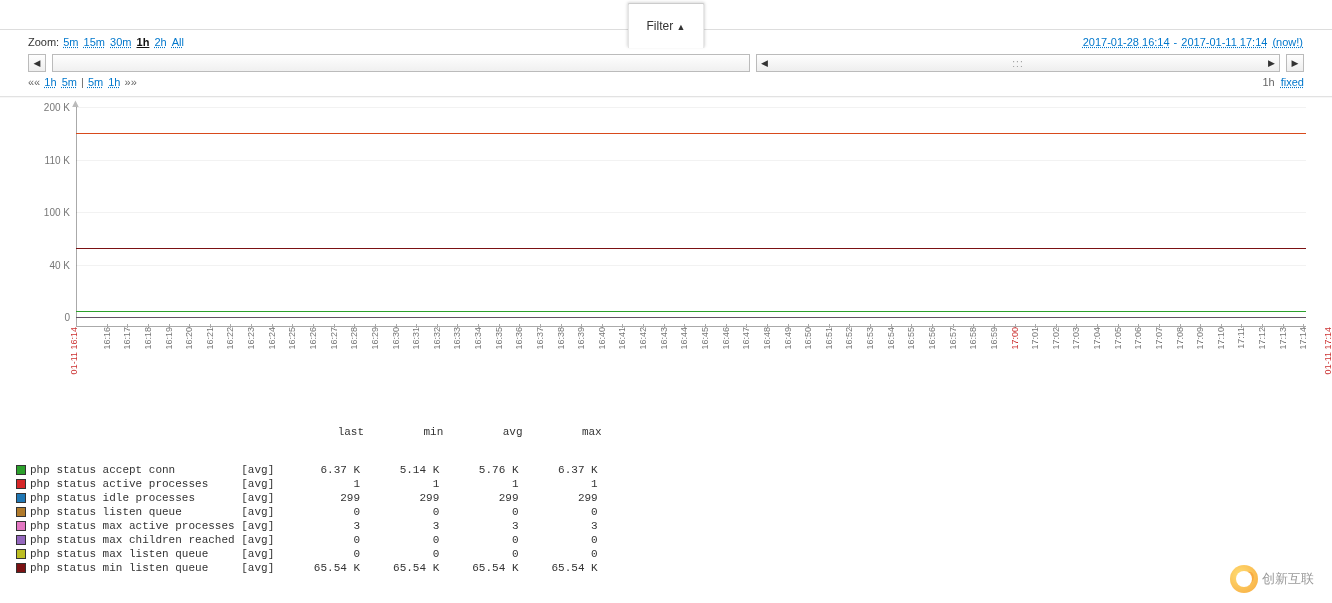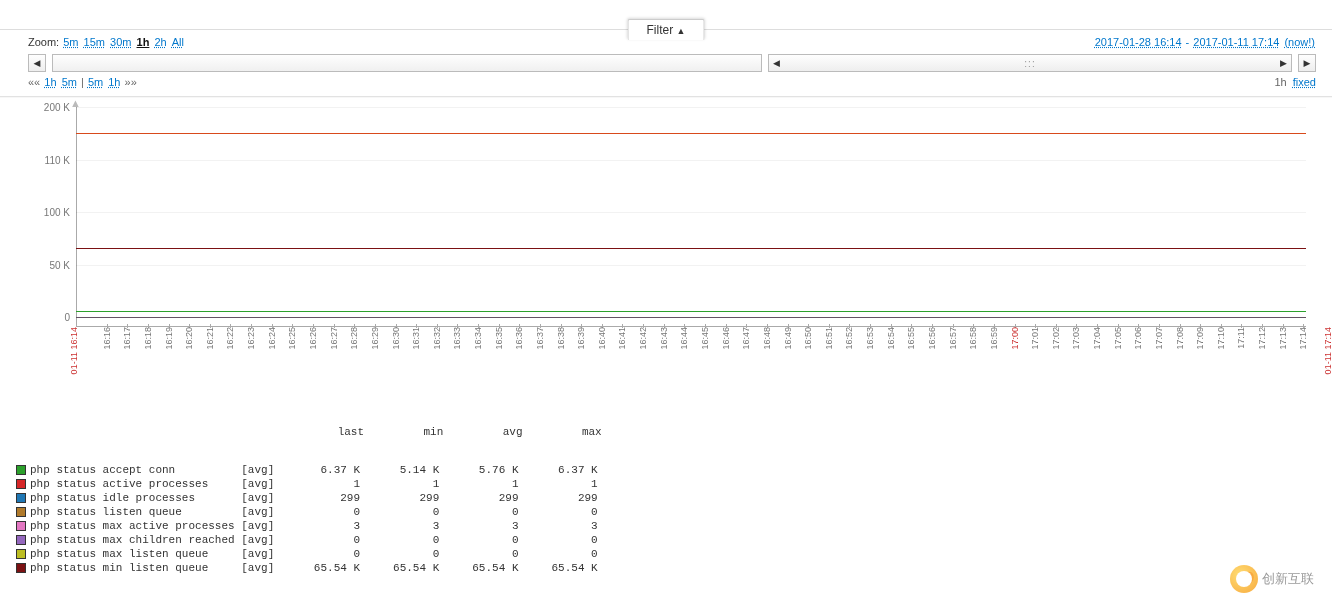--- a/index.html
+++ b/index.html
@@ -1,20 +1,20 @@
 <!DOCTYPE html>
 <html><head>
 <meta charset="utf-8">
 <style>
   * { box-sizing: border-box; }
   body { margin:0; font-family: Arial, Helvetica, sans-serif; font-size:11px; color:#333; width:1332px; background:#fff; }
   .topbar { position:relative; height:30px; border-bottom:1px solid #ddd; }
-  .filter-tab { position:absolute; left:50%; top:19px; transform:translateX(-50%); background:#fff; border:1px solid #ccc; border-bottom:none; padding:3px 18px; font-size:12px; border-radius:2px 2px 0 0; box-shadow:0 -1px 3px rgba(0,0,0,0.15);}
+  .filter-tab { position:absolute; left:50%; top:3px; transform:translateX(-50%); background:#fff; border:1px solid #ccc; border-bottom:none; padding:15px 18px; font-size:12px; border-radius:2px 2px 0 0; box-shadow:0 -1px 3px rgba(0,0,0,0.15);}
   .arrow-up { font-size:9px; }
-  .controls { padding:6px 16px 2px 28px;text-align:right; }
+  .controls { padding:6px 28px 2px 28px;text-align:right; }
   .row { display:flex; justify-content:space-between; align-items:center; }
   .zoom-links a, .period-links a, .nav-links a { color:#0077cc; text-decoration:underline dotted; margin:0 1px; cursor:pointer;}
   .zoom-links .sel { color:#111; text-decoration:underline; font-weight:bold;}
   .period-links { color:#0077cc; }
   .period-links .now { color:#0077cc; }
   .slider-row { margin-top:6px; display:flex; gap:6px; }
   .mini-btn { width:18px; height:18px; border:1px solid #bbb; background:linear-gradient(#fefefe,#eee); display:flex; align-items:center; justify-content:center; font-size:9px; cursor:pointer;}
   .track { flex:1; height:18px; border:1px solid #bbb; background:linear-gradient(#fefefe,#f0f0f0); position:relative;}
   .handle { background:linear-gradient(#fefefe,#eee); border:1px solid #bbb; height:18px; width:524px; display:flex; align-items:center; justify-content:space-between; padding:0 4px; font-size:9px;}
   .grip { color:#999; letter-spacing:1px; font-size:10px;}
@@ -95,21 +95,21 @@
     </div>
   </div>
 </div>
 <div class="hr"></div>
 
 <div class="chart-wrap">
   <div class="plot" id="plot">
     <span class="y-arrow">▲</span>
     <div class="y-axis" id="yaxis">
         <div class="y-tick" style="top: 210px;">0</div>
-        <div class="y-tick" style="top: 157.5px;">50 K</div>
+        <div class="y-tick" style="top: 157.5px;">40 K</div>
         <div class="y-tick" style="top: 105px;">100 K</div>
         <div class="y-tick" style="top: 52.5px;">110 K</div>
         <div class="y-tick" style="top: 0px;">200 K</div>
       </div>
     <div class="plot-border-left"></div>
     <div class="plot-border-bottom"></div>
   <div class="grid" style="top: 157.5px;"></div>
       <div class="grid" style="top: 105px;"></div>
       <div class="grid" style="top: 52.5px;"></div>
       <div class="grid" style="top: 0px;"></div>

